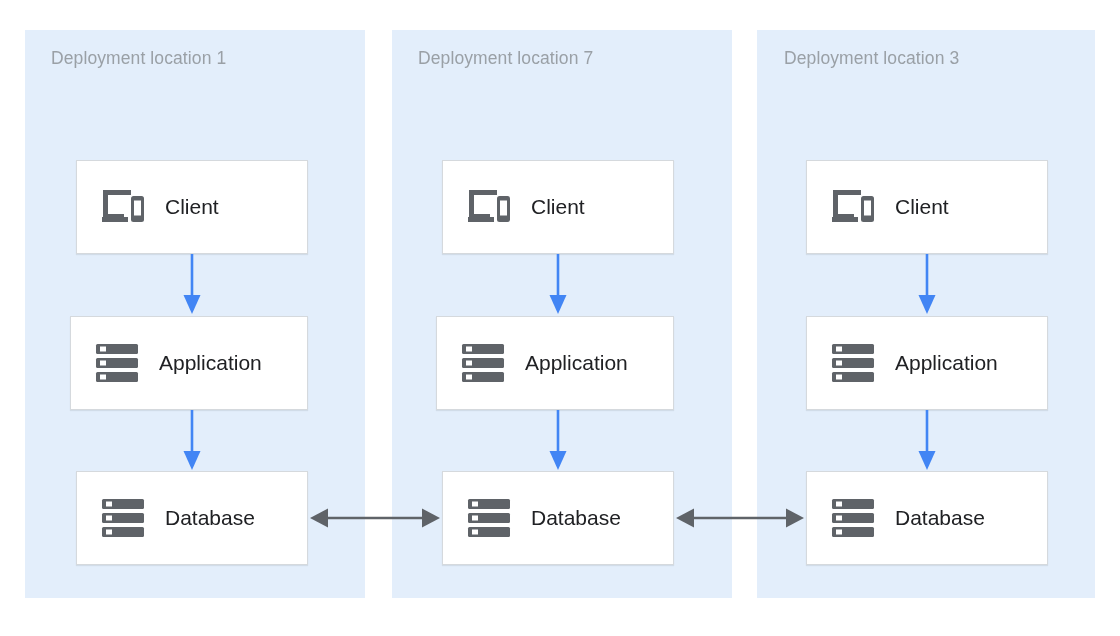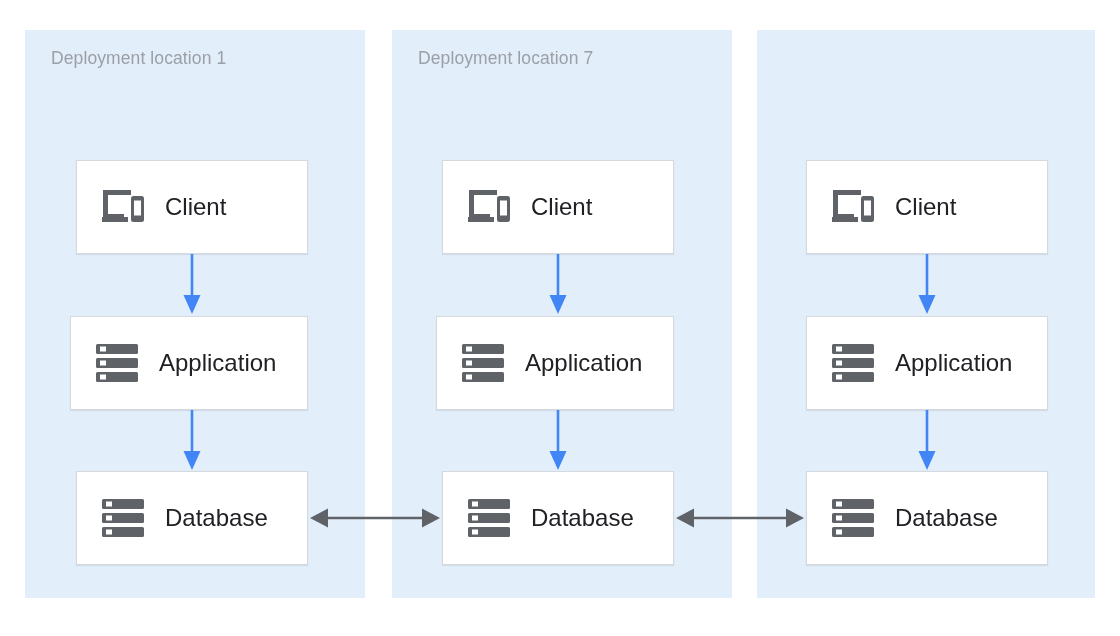--- a/index.html
+++ b/index.html
@@ -45,21 +45,21 @@
     flex: 0 0 auto;
     margin-left: 22px;
     width: 48px;
     height: 44px;
     display: flex;
     align-items: center;
     justify-content: center;
   }
   .node .node-label {
     margin-left: 18px;
-    font-size: 24px;
+    font-size: 21px;
     color: #202124;
     white-space: nowrap;
   }
   .arrow-v, .arrow-h {
     position: absolute;
   }
   svg { display: block; overflow: visible; }
 </style>
 </head>
 <body>
@@ -174,20 +174,21 @@
         <rect x="0" y="15" width="42" height="10" rx="1.5" fill="#5f6368"></rect>
         <rect x="4" y="17.5" width="6" height="5" fill="#ffffff"></rect>
         <rect x="0" y="29" width="42" height="10" rx="1.5" fill="#5f6368"></rect>
         <rect x="4" y="31.5" width="6" height="5" fill="#ffffff"></rect>
       </svg>
     </span>
     <span class="node-label">Database</span>
   </div>
 
   <div class="panel" style="left:757px; width:338px;"></div>
+  <div class="panel-label" style="left:784px;">Deployment location 3</div>
 
   <div class="node" style="left:806px; top:160px; width:242px;">
     <span class="icon">
       <svg width="44" height="38" viewBox="0 0 44 38" aria-hidden="true">
         <path fill="#5f6368" d="M2 2h28v5H7v19h16v5H2z"></path>
         <rect x="1" y="29" width="26" height="5" fill="#5f6368"></rect>
         <rect x="30" y="8" width="13" height="26" rx="2.5" fill="#5f6368"></rect>
         <rect x="33" y="12.5" width="7" height="15" fill="#ffffff"></rect>
       </svg>
     </span>

